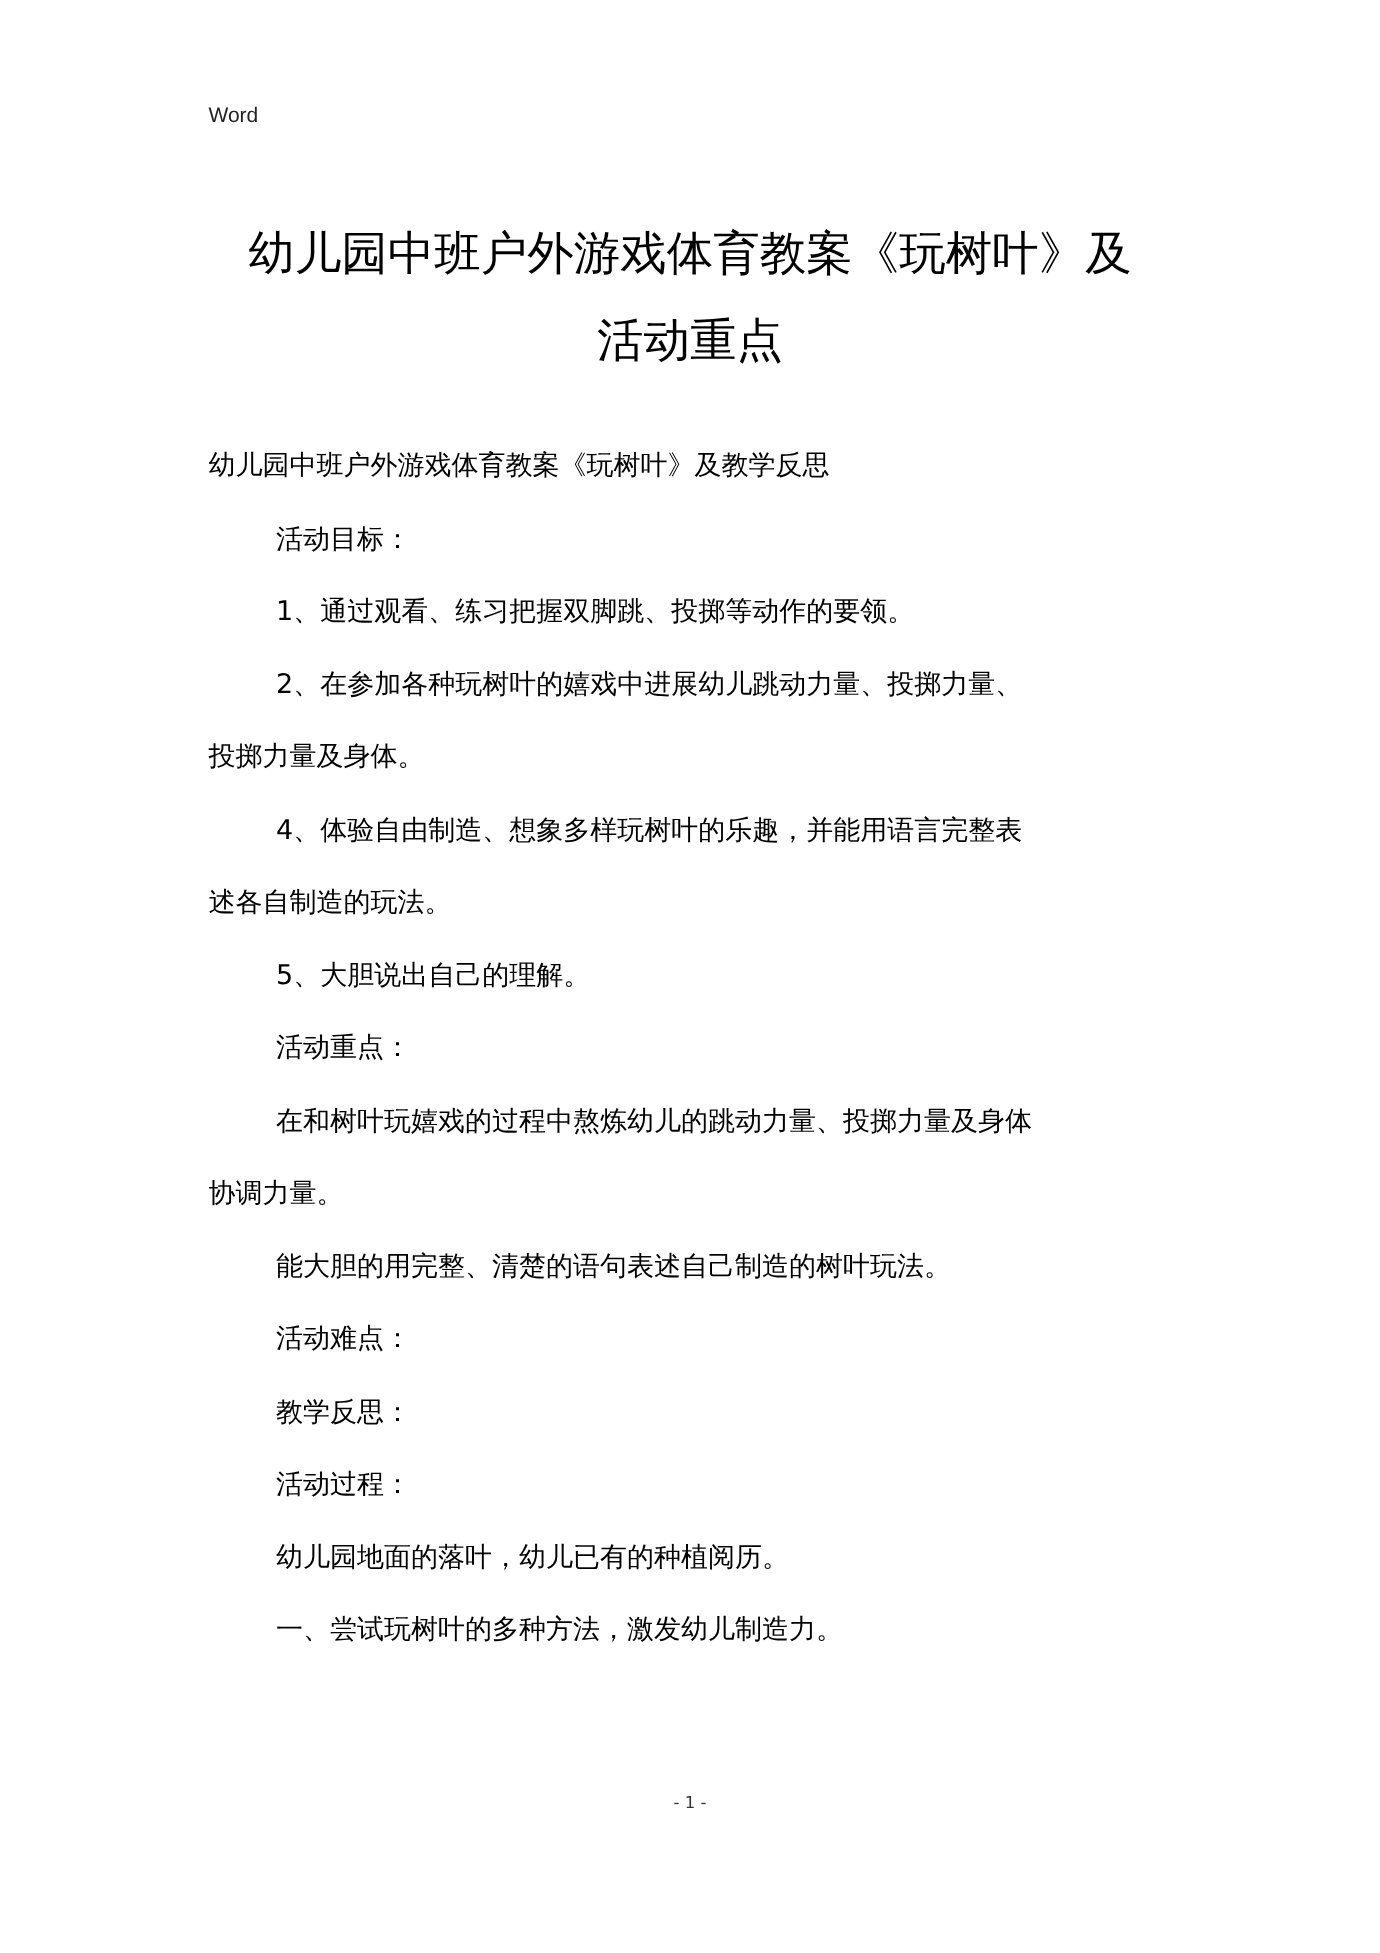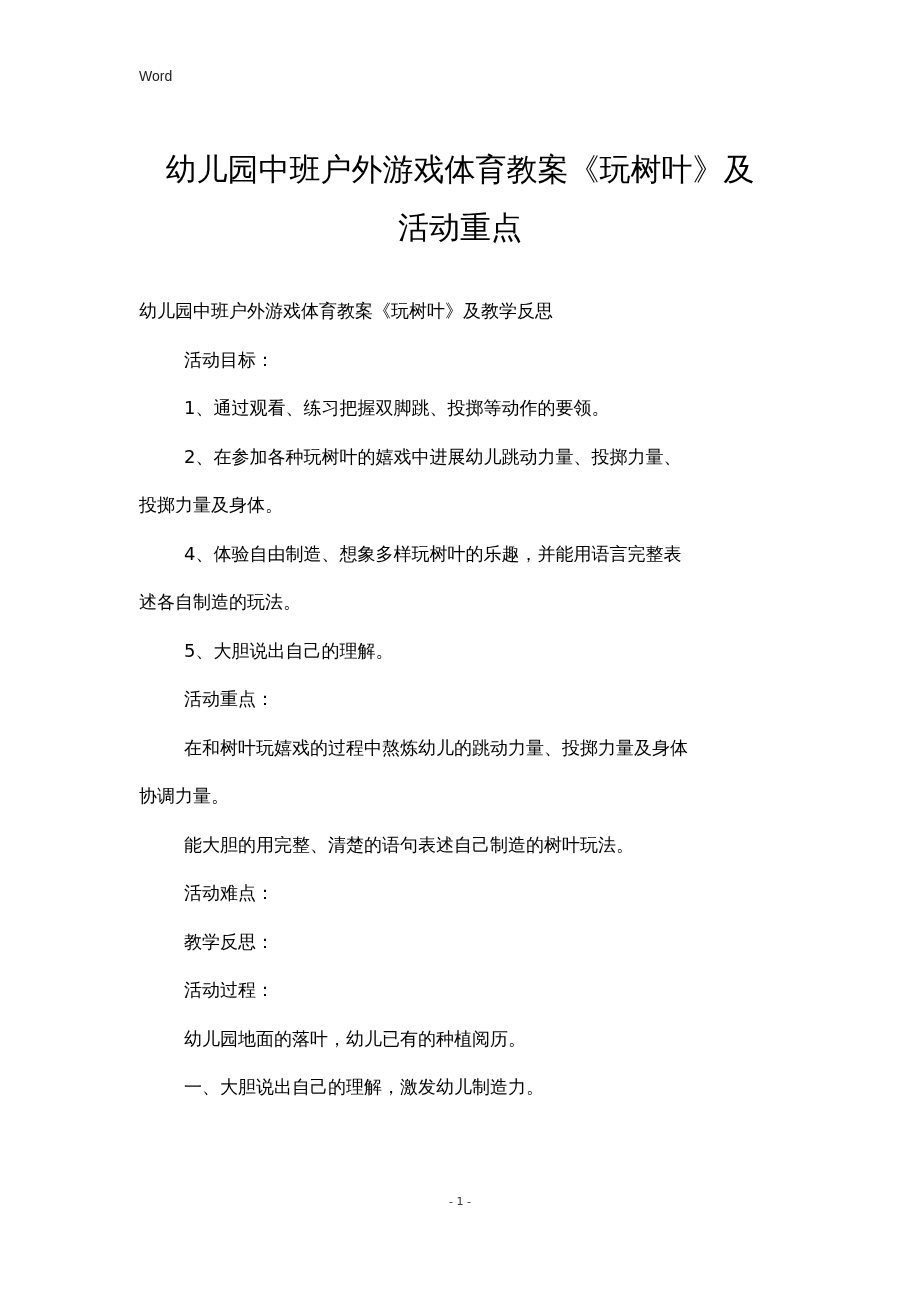--- a/index.html
+++ b/index.html
@@ -91,16 +91,16 @@
   <p class="p indent">活动重点：</p>
   <p class="p wrap">
     <span class="l1">在和树叶玩嬉戏的过程中熬炼幼儿的跳动力量、投掷力量及身体</span>
     <span class="l2">协调力量。</span>
   </p>
   <p class="p indent">能大胆的用完整、清楚的语句表述自己制造的树叶玩法。</p>
   <p class="p indent">活动难点：</p>
   <p class="p indent">教学反思：</p>
   <p class="p indent">活动过程：</p>
   <p class="p indent">幼儿园地面的落叶，幼儿已有的种植阅历。</p>
-  <p class="p indent">一、大胆说出自己的理解，激发幼儿制造力。</p>
+  <p class="p indent">一、尝试玩树叶的多种方法，激发幼儿制造力。</p>
 </div>
 
 <div class="footer">- 1 -</div>
 
 </body></html>

